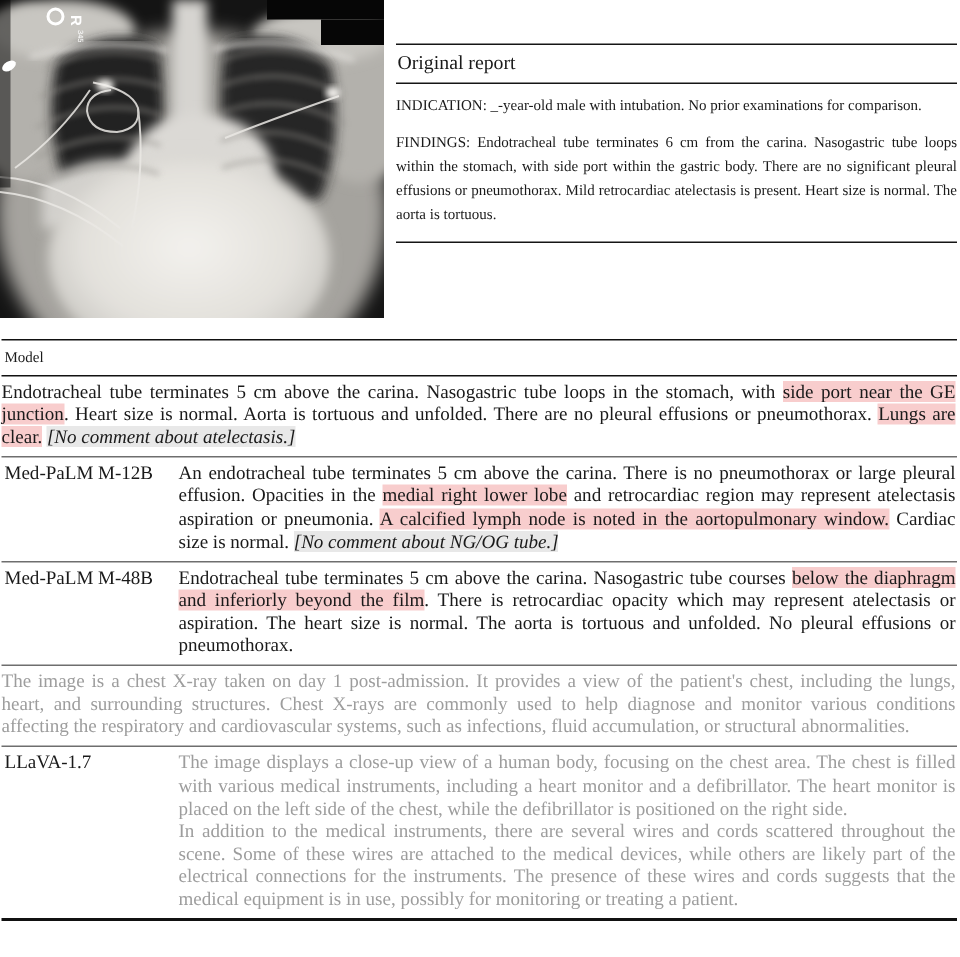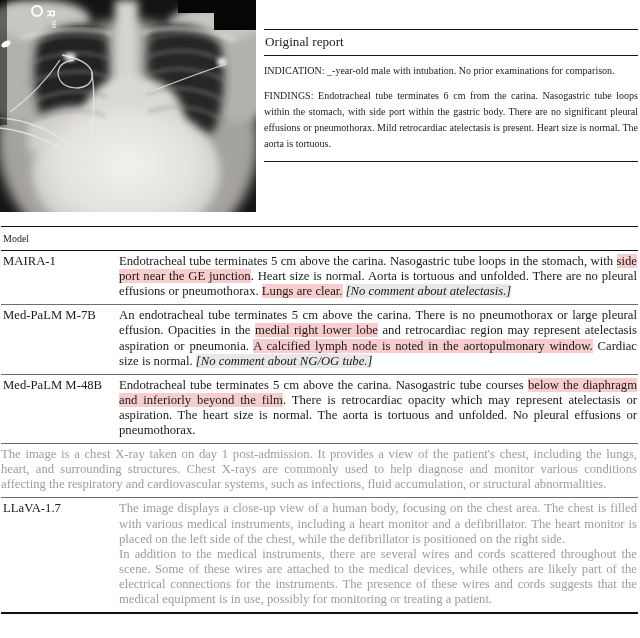--- a/index.html
+++ b/index.html
@@ -111,27 +111,26 @@
     <p class="report-par">FINDINGS: Endotracheal tube terminates 6 cm from the carina. Nasogastric tube loops within the stomach, with side port within the gastric body. There are no significant pleural effusions or pneumothorax. Mild retrocardiac atelectasis is present. Heart size is normal. The aorta is tortuous.</p>
     <div class="report-end"></div>
   </div>
 
   <div class="findings-table">
     <div class="thead">
       <div class="model-col hdr">Model</div>
     </div>
     <div id="table-rows">
         <div class="trow">
-          <div class="model-col">MAIRA-1</div>
           <div class="find-col findings">
             <div class="fpar"><span>Endotracheal tube terminates 5 cm above the carina. Nasogastric tube loops in the stomach, with </span><span class="hl-pink">side port near the GE junction</span><span>. Heart size is normal. Aorta is tortuous and unfolded. There are no pleural effusions or pneumothorax. </span><span class="hl-pink">Lungs are clear.</span><span> </span><span class="hl-gray">[No comment about atelectasis.]</span></div>
           </div>
         </div>
         <div class="trow">
-          <div class="model-col">Med-PaLM M-7B</div>
+          <div class="model-col">Med-PaLM M-12B</div>
           <div class="find-col findings">
             <div class="fpar"><span>An endotracheal tube terminates 5 cm above the carina. There is no pneumothorax or large pleural effusion. Opacities in the </span><span class="hl-pink">medial right lower lobe</span><span> and retrocardiac region may represent atelectasis aspiration or pneumonia. </span><span class="hl-pink">A calcified lymph node is noted in the aortopulmonary window.</span><span> Cardiac size is normal. </span><span class="hl-gray">[No comment about NG/OG tube.]</span></div>
           </div>
         </div>
         <div class="trow">
           <div class="model-col">Med-PaLM M-48B</div>
           <div class="find-col findings">
             <div class="fpar"><span>Endotracheal tube terminates 5 cm above the carina. Nasogastric tube courses </span><span class="hl-pink">below the diaphragm and inferiorly beyond the film</span><span>. There is retrocardiac opacity which may represent atelectasis or aspiration. The heart size is normal. The aorta is tortuous and unfolded. No pleural effusions or pneumothorax.</span></div>
           </div>
         </div>

